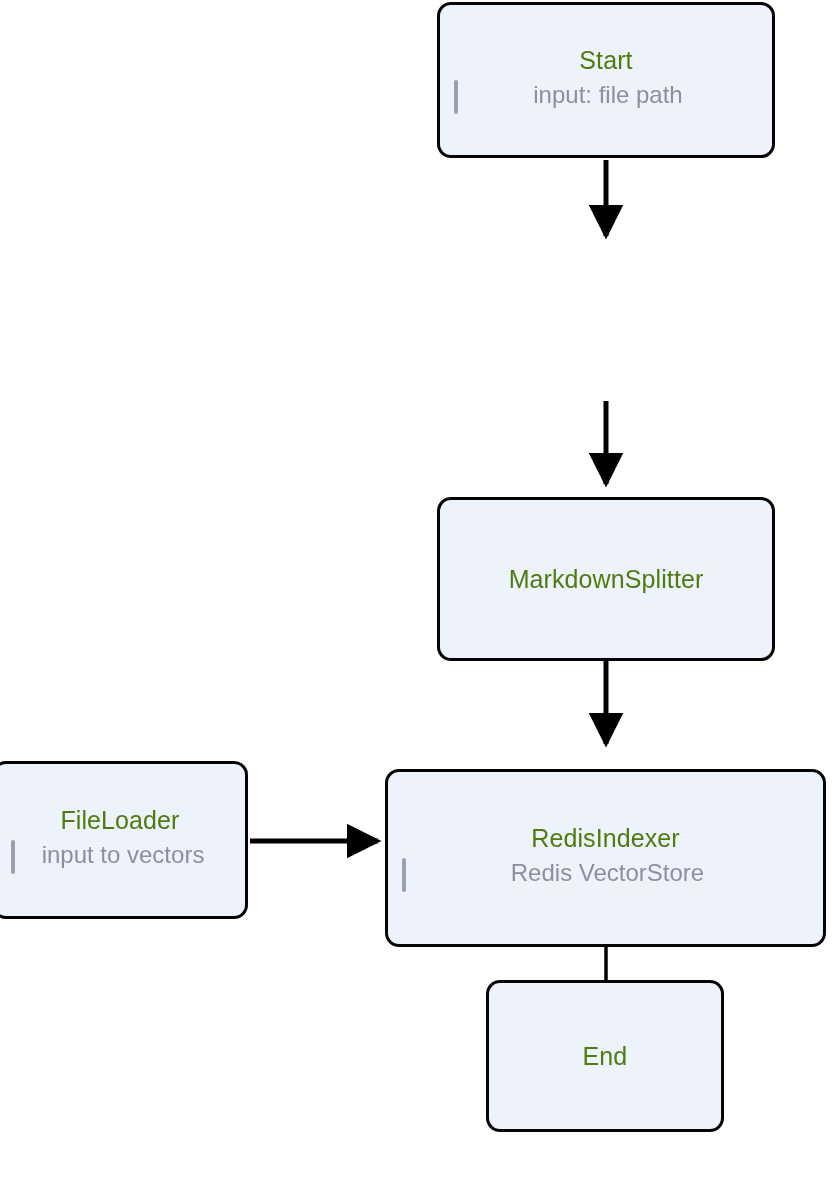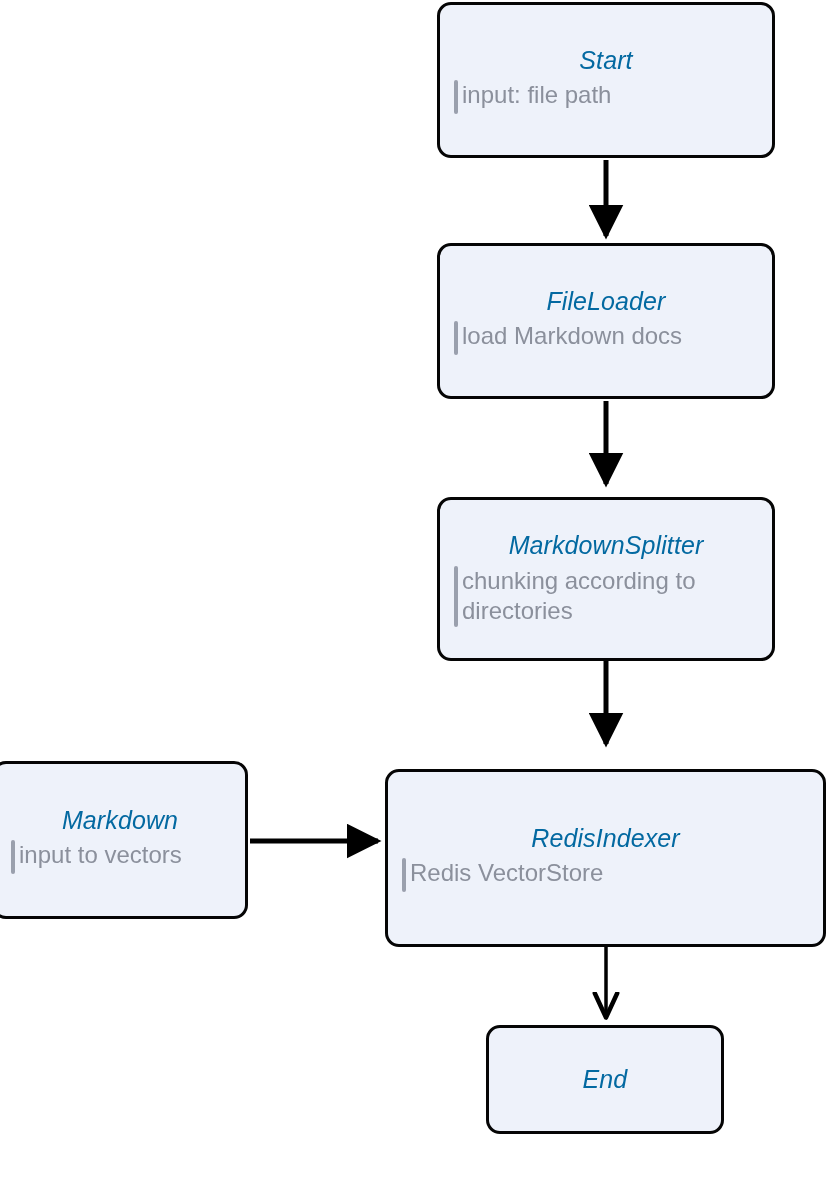--- a/index.html
+++ b/index.html
@@ -37,27 +37,26 @@
     border: 3px solid #050505;
     border-radius: 14px;
     display: flex;
     flex-direction: column;
     align-items: center;
     justify-content: center;
     text-align: center;
   }
 
   .node-title {
-    color: #0369a1;
+    color: #4d7c0f;
     font-size: 25px;
     line-height: 1.15;
     font-weight: 400;
     letter-spacing: 0.1px;
     padding: 0 14px;
-    font-style: italic;
   }
 
   .node-sub-wrap {
     display: flex;
     align-items: stretch;
     justify-content: flex-start;
     width: 100%;
     box-sizing: border-box;
     padding: 6px 14px 0 14px;
   }
@@ -71,31 +70,31 @@
     align-self: stretch;
     min-height: 34px;
   }
 
   .node-sub {
     flex: 1 1 auto;
     color: #8b909c;
     font-size: 24px;
     line-height: 1.28;
     font-weight: 400;
-    text-align: left;
+    text-align: center;
     padding: 0 4px;
   }
 
   
   #node-start      { left: 437px; top: 2px;    width: 338px; height: 156px; }
   #node-fileloader { left: 437px; top: 243px;  width: 338px; height: 156px; }
   #node-splitter   { left: 437px; top: 491px;  width: 338px; height: 164px; margin-top: 6px; }
   #node-redis      { left: 385px; top: 769px;  width: 441px; height: 178px; }
   #node-embedding  { left: -8px;  top: 761px;  width: 256px; height: 158px; }
-  #node-end        { left: 486px; top: 1025px; width: 238px; height: 109px; }
+  #node-end        { left: 486px; top: 980px; width: 238px; height: 152px; }
 
   #node-redis .node-sub-wrap { padding-left: 14px; }
   #node-embedding .node-sub-wrap { padding-left: 16px; }
 </style>
 </head>
 <body>
 
 <div id="flow-canvas">
 
   <svg class="edge-layer" viewBox="0 0 832 1184" width="832" height="1184" xmlns="http://www.w3.org/2000/svg">
@@ -120,46 +119,35 @@
   </svg>
 
   <div class="node" id="node-start">
     <div class="node-title">Start</div>
     <div class="node-sub-wrap">
       <span class="sub-bar"></span>
       <div class="node-sub">input: file path</div>
     </div>
   </div>
 
-  <div class="node" id="node-fileloader">
-    <div class="node-title">FileLoader</div>
-    <div class="node-sub-wrap">
-      <span class="sub-bar"></span>
-      <div class="node-sub">load Markdown docs</div>
-    </div>
-  </div>
 
   <div class="node" id="node-splitter">
     <div class="node-title">MarkdownSplitter</div>
-    <div class="node-sub-wrap">
-      <span class="sub-bar"></span>
-      <div class="node-sub">chunking according to directories</div>
-    </div>
   </div>
 
   <div class="node" id="node-redis">
     <div class="node-title">RedisIndexer</div>
     <div class="node-sub-wrap">
       <span class="sub-bar"></span>
       <div class="node-sub">Redis VectorStore</div>
     </div>
   </div>
 
   <div class="node" id="node-embedding">
-    <div class="node-title">Markdown</div>
+    <div class="node-title">FileLoader</div>
     <div class="node-sub-wrap">
       <span class="sub-bar"></span>
       <div class="node-sub">input to vectors</div>
     </div>
   </div>
 
   <div class="node" id="node-end">
     <div class="node-title">End</div>
   </div>
 

